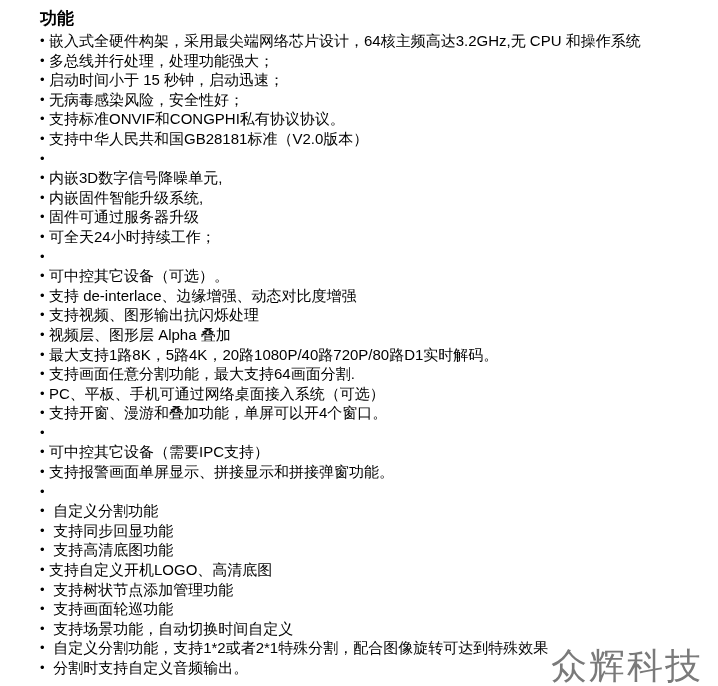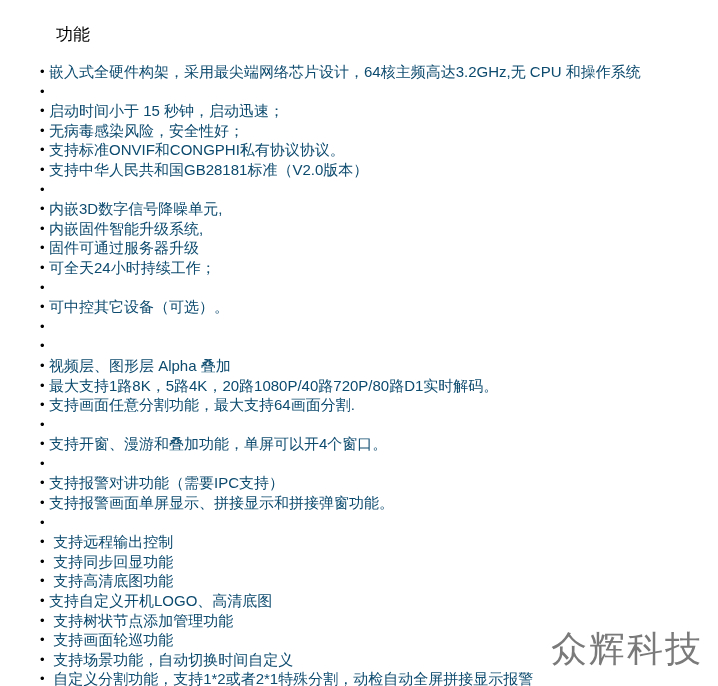--- a/index.html
+++ b/index.html
@@ -16,24 +16,24 @@
     color: #000000;
   }
   .content {
     position: absolute;
     left: 40px;
     top: 8px;
     width: 672px;
     z-index: 1;
   }
   .page-title {
-    margin: 16px;
+    margin: 0;
     font-size: 17px;
     line-height: 22px;
-    font-weight: normal;
+    font-weight: bold;
     color: #000000;
   }
   .feature-list {
     list-style: none;
     margin: 1px 0 0 0;
     padding: 0;
   }
   .feature-item {
     display: flex;
     align-items: flex-start;
@@ -44,26 +44,26 @@
   }
   .bullet {
     flex: none;
     width: 9px;
     font-size: 13px;
     line-height: 19.6px;
     color: #000000;
   }
   .ftext {
     white-space: pre;
-    color: #0c4a6e;
+    color: #000000;
   }
   .watermark {
     position: absolute;
     left: 551px;
-    top: 629px;
+    top: 646px;
     z-index: 0;
     font-size: 36px;
     line-height: 40px;
     letter-spacing: 2px;
     font-weight: 500;
     white-space: nowrap;
     text-align: right;
   }
 </style>
 </head>
@@ -76,20 +76,21 @@
 
   <ul class="feature-list">
 
       <li class="feature-item">
         <span class="bullet">•</span>
         <span class="ftext">嵌入式全硬件构架，采用最尖端网络芯片设计，64核主频高达3.2GHz,无 CPU 和操作系统</span>
       </li>
 
       <li class="feature-item">
         <span class="bullet">•</span>
+        <span class="ftext">多总线并行处理，处理功能强大；</span>
       </li>
 
       <li class="feature-item">
         <span class="bullet">•</span>
         <span class="ftext">启动时间小于 15 秒钟，启动迅速；</span>
       </li>
 
       <li class="feature-item">
         <span class="bullet">•</span>
         <span class="ftext">无病毒感染风险，安全性好；</span>
@@ -133,71 +134,74 @@
         <span class="bullet">•</span>
       </li>
 
       <li class="feature-item">
         <span class="bullet">•</span>
         <span class="ftext">可中控其它设备（可选）。</span>
       </li>
 
       <li class="feature-item">
         <span class="bullet">•</span>
-      </li>
-
-      <li class="feature-item">
-        <span class="bullet">•</span>
+        <span class="ftext">支持 de-interlace、边缘增强、动态对比度增强</span>
+      </li>
+
+      <li class="feature-item">
+        <span class="bullet">•</span>
+        <span class="ftext">支持视频、图形输出抗闪烁处理</span>
       </li>
 
       <li class="feature-item">
         <span class="bullet">•</span>
         <span class="ftext">视频层、图形层 Alpha 叠加</span>
       </li>
 
       <li class="feature-item">
         <span class="bullet">•</span>
         <span class="ftext">最大支持1路8K，5路4K，20路1080P/40路720P/80路D1实时解码。</span>
       </li>
 
       <li class="feature-item">
         <span class="bullet">•</span>
         <span class="ftext">支持画面任意分割功能，最大支持64画面分割.</span>
       </li>
 
       <li class="feature-item">
         <span class="bullet">•</span>
+        <span class="ftext">PC、平板、手机可通过网络桌面接入系统（可选）</span>
       </li>
 
       <li class="feature-item">
         <span class="bullet">•</span>
         <span class="ftext">支持开窗、漫游和叠加功能，单屏可以开4个窗口。</span>
       </li>
 
       <li class="feature-item">
         <span class="bullet">•</span>
       </li>
 
       <li class="feature-item">
         <span class="bullet">•</span>
-        <span class="ftext">支持报警对讲功能（需要IPC支持）</span>
+        <span class="ftext">可中控其它设备（需要IPC支持）</span>
       </li>
 
       <li class="feature-item">
         <span class="bullet">•</span>
         <span class="ftext">支持报警画面单屏显示、拼接显示和拼接弹窗功能。</span>
       </li>
 
       <li class="feature-item">
         <span class="bullet">•</span>
       </li>
 
       <li class="feature-item">
         <span class="bullet">•</span>
-        <span class="ftext"> 支持远程输出控制</span>
+        <span class="ftext"> 自定义分割功能</span>
       </li>
 
       <li class="feature-item">
         <span class="bullet">•</span>
         <span class="ftext"> 支持同步回显功能</span>
       </li>
 
       <li class="feature-item">
         <span class="bullet">•</span>
         <span class="ftext"> 支持高清底图功能</span>
@@ -218,21 +222,21 @@
         <span class="ftext"> 支持画面轮巡功能</span>
       </li>
 
       <li class="feature-item">
         <span class="bullet">•</span>
         <span class="ftext"> 支持场景功能，自动切换时间自定义</span>
       </li>
 
       <li class="feature-item">
         <span class="bullet">•</span>
-        <span class="ftext"> 自定义分割功能，支持1*2或者2*1特殊分割，动检自动全屏拼接显示报警</span>
+        <span class="ftext"> 自定义分割功能，支持1*2或者2*1特殊分割，配合图像旋转可达到特殊效果</span>
       </li>
 
       <li class="feature-item">
         <span class="bullet">•</span>
         <span class="ftext"> 分割时支持自定义音频输出。</span>
       </li>
     </ul>
 </div>
 
 </body></html>

